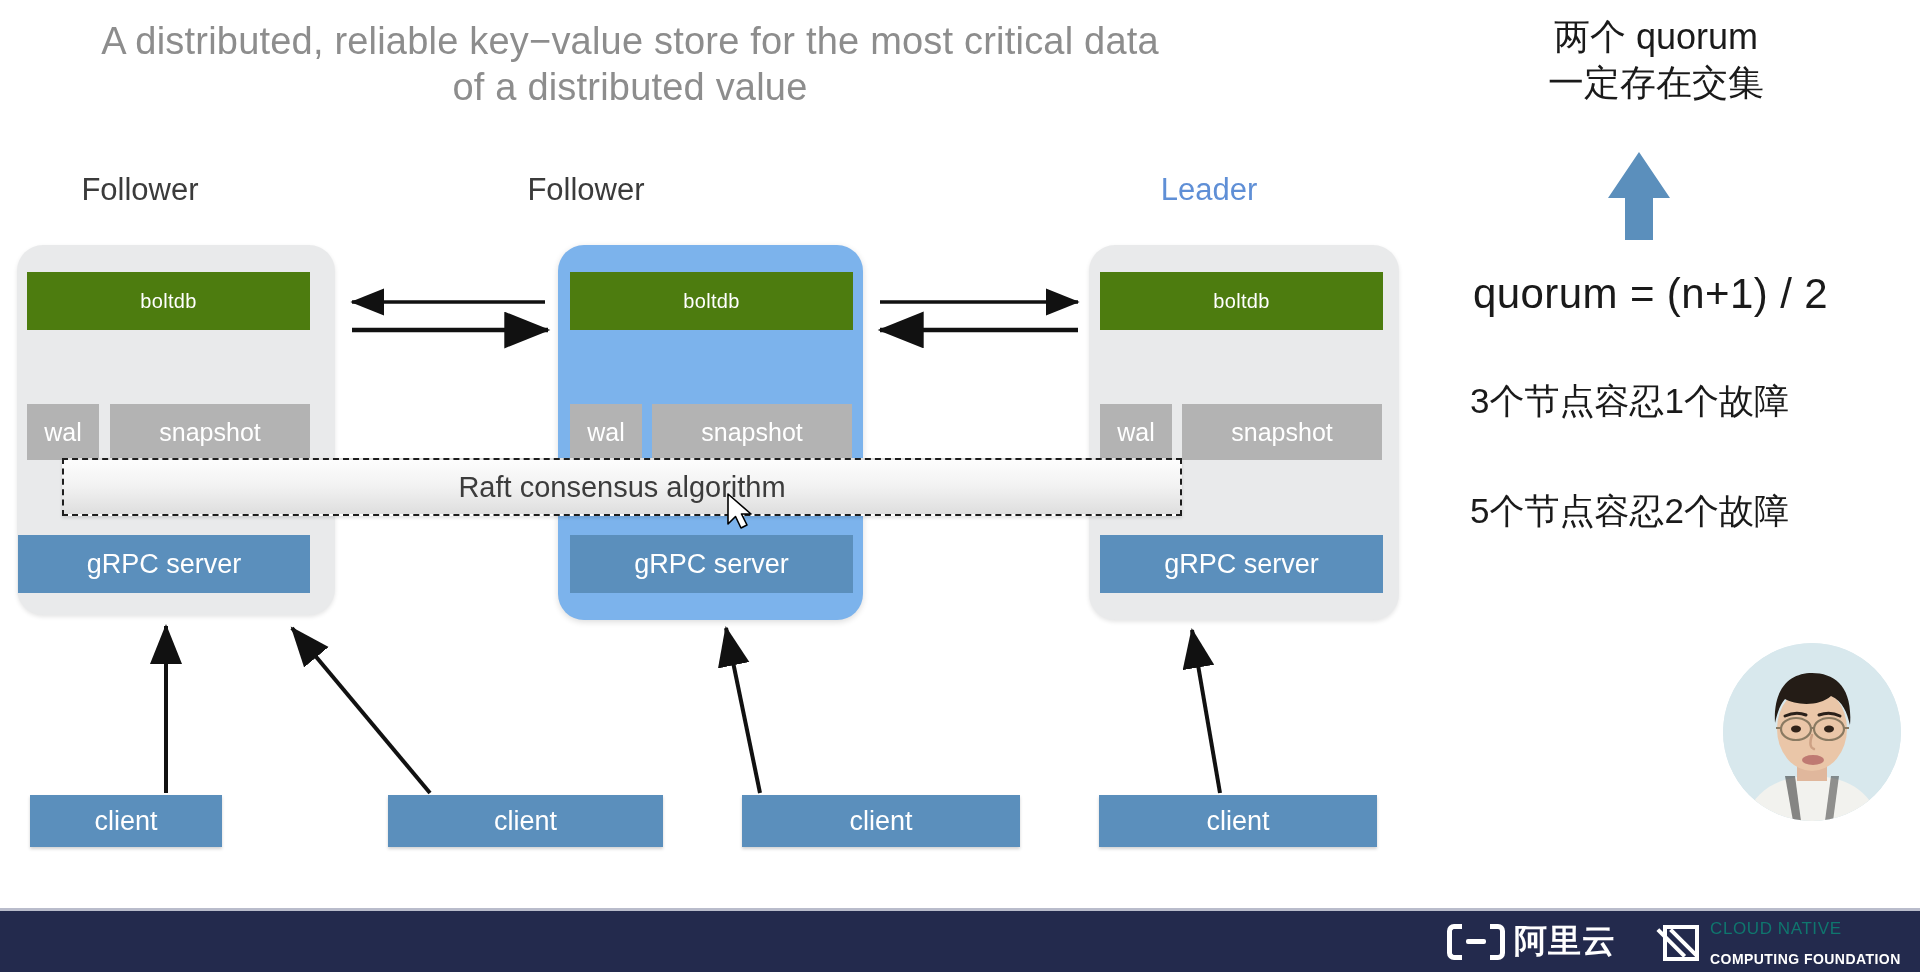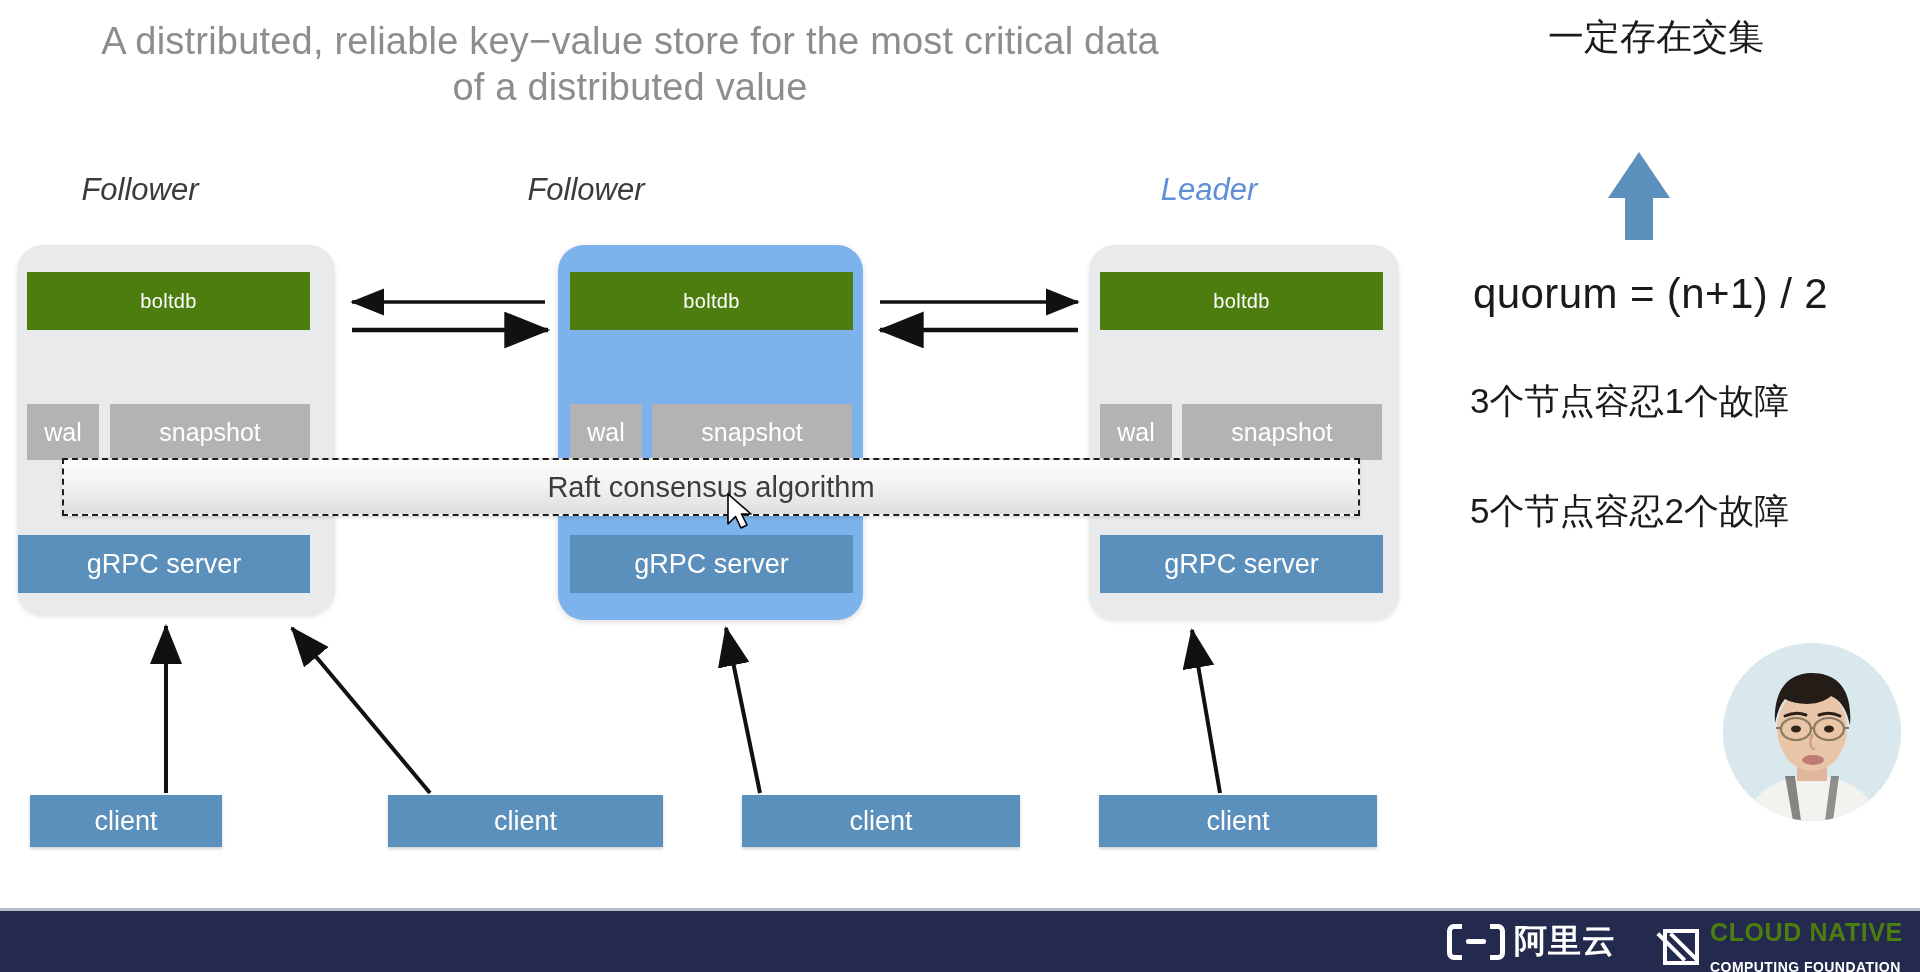--- a/index.html
+++ b/index.html
@@ -16,21 +16,21 @@
   .title{
     position:absolute;left:0;top:18px;width:1260px;
     text-align:center;color:#8d8d8d;
     font-size:38px;line-height:46px;font-weight:400;
     letter-spacing:.2px;
   }
 
   
   .node-label{
     position:absolute;width:260px;text-align:center;
-    font-size:31px;color:#3b3b3b;font-weight:400;font-style:italic;
+    font-size:31px;color:#3b3b3b;font-weight:400;
   }
   .node-label.leader{color:#5f8fd6;}
 
   
   .node{
     position:absolute;border-radius:26px;
   }
   .node.grey{background:#e9eaeb;box-shadow:0 2px 4px rgba(0,0,0,.10);}
   .node.blue{background:#7cb3ec;box-shadow:0 2px 6px rgba(0,0,0,.14);}
 
@@ -43,21 +43,21 @@
     position:absolute;background:#b3b3b3;color:#ffffff;
     font-size:25px;display:flex;align-items:center;justify-content:center;margin-top:44px;
   }
   .grpc{
     position:absolute;background:#5b8fbc;color:#ffffff;
     font-size:27px;display:flex;align-items:center;justify-content:center;
   }
 
   
   .raft{
-    position:absolute;left:62px;top:458px;width:1298px;height:58px;
+    position:absolute;left:62px;top:458px;width:1120px;height:58px;
     border:2px dashed #1d1d1d;
     background:linear-gradient(180deg,#fdfdfd 0%,#f2f2f2 48%,#dedede 100%);
     display:flex;align-items:center;justify-content:center;
     font-size:29px;color:#3c3c3c;
     box-shadow:0 2px 3px rgba(0,0,0,.12);
     box-sizing:border-box;
   }
 
   
   .client{
@@ -96,21 +96,21 @@
   .cncf-mark{width:36px;height:36px;border:4px solid #fff;position:relative;box-sizing:border-box;}
   .cncf-mark:before{
     content:"";position:absolute;left:-2px;top:12px;width:38px;height:4px;background:#fff;
     transform:rotate(45deg);transform-origin:center;
   }
   .cncf-mark:after{
     content:"";position:absolute;left:-2px;top:12px;width:38px;height:4px;background:#fff;
     transform:rotate(45deg) translate(-9px,9px);
   }
   .cncf-text{display:flex;flex-direction:column;line-height:1;}
-  .cncf-t1{color:#4d7c0f;font-size:25px;font-weight:700;letter-spacing:.6px;}
+  .cncf-t1{color:#0f766e;font-size:17px;font-weight:400;letter-spacing:.6px;}
   .cncf-t2{color:#fff;font-size:14px;font-weight:700;letter-spacing:.45px;margin-top:15px;}
 
   
   .cam{
     position:absolute;left:1723px;top:643px;width:178px;height:178px;border-radius:50%;
     background:radial-gradient(circle at 50% 40%, #dceaee 0%, #d7e7ec 55%, #cfe2e8 100%);
     overflow:hidden;
   }
   .cam svg{position:absolute;left:0;top:0;}
 
@@ -151,20 +151,21 @@
   <div class="grpc" style="left:1100px;top:535px;width:283px;height:58px;">gRPC server</div>
 
   <div class="raft">Raft consensus algorithm</div>
 
   <div class="client" style="left:30px;top:795px;width:192px;">client</div>
   <div class="client" style="left:388px;top:795px;width:275px;">client</div>
   <div class="client" style="left:742px;top:795px;width:278px;">client</div>
   <div class="client" style="left:1099px;top:795px;width:278px;">client</div>
 
   <div class="rp rp-cn1">
+    <div>两个 quorum</div>
     <div>一定存在交集</div>
   </div>
 
   <div class="rp rp-quorum">quorum = (n+1) / 2</div>
   <div class="rp rp-l3">3个节点容忍1个故障</div>
   <div class="rp rp-l5">5个节点容忍2个故障</div>
 
   <div class="cam">
     <svg width="178" height="178" viewBox="0 0 178 178">
       <circle cx="89" cy="89" r="89" fill="#d8e8ed"></circle>

